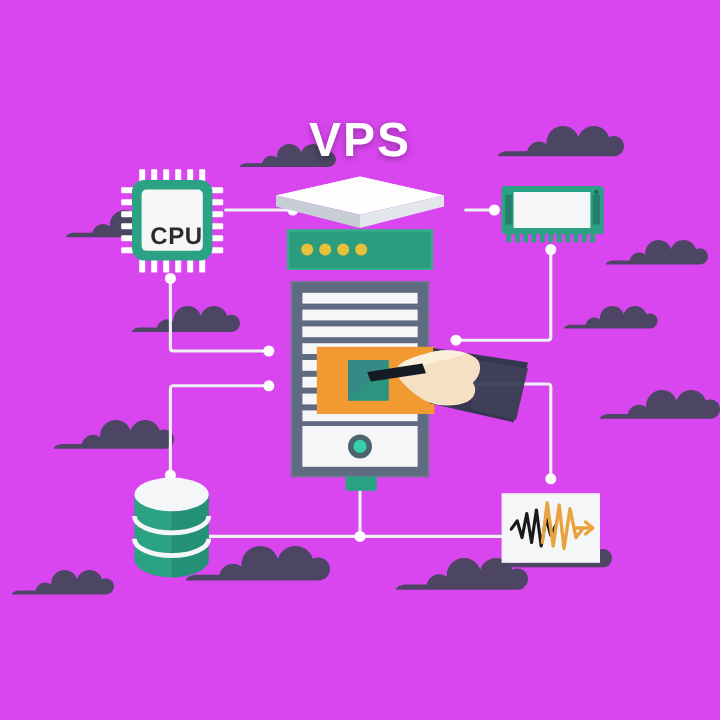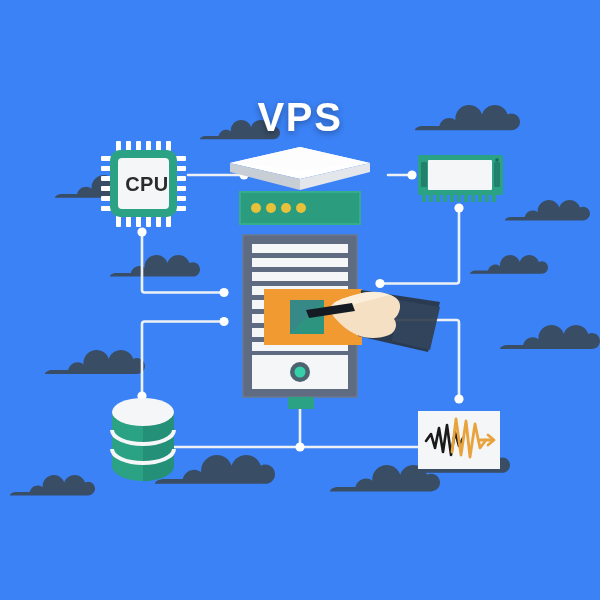--- a/index.html
+++ b/index.html
@@ -4,21 +4,21 @@
 <style>
   html, body {
     margin: 0;
     padding: 0;
     background: #222d38;
   }
   #stage {
     position: relative;
     width: 600px;
     height: 600px;
-    background: #3b82f6;
+    background: #d946ef;
     overflow: hidden;
     font-family: "Liberation Sans", sans-serif;
   }
   #artboard {
     position: absolute;
     inset: 0;
     width: 600px;
     height: 600px;
   }
   .svg-layer {
@@ -52,21 +52,21 @@
     font-weight: bold;
     text-align: center;
     width: 100%;
     top: 50%;
     transform: translateY(-50%);
     left: 0;
   }
   #cpu-label-wrap {
     position: absolute;
     left: 118px;
-    top: 158px;
+    top: 172px;
     width: 58px;
     height: 52px;
   }
   #ram-label-wrap {
     position: absolute;
     left: 425px;
     top: 163px;
     width: 70px;
     height: 28px;
   }

